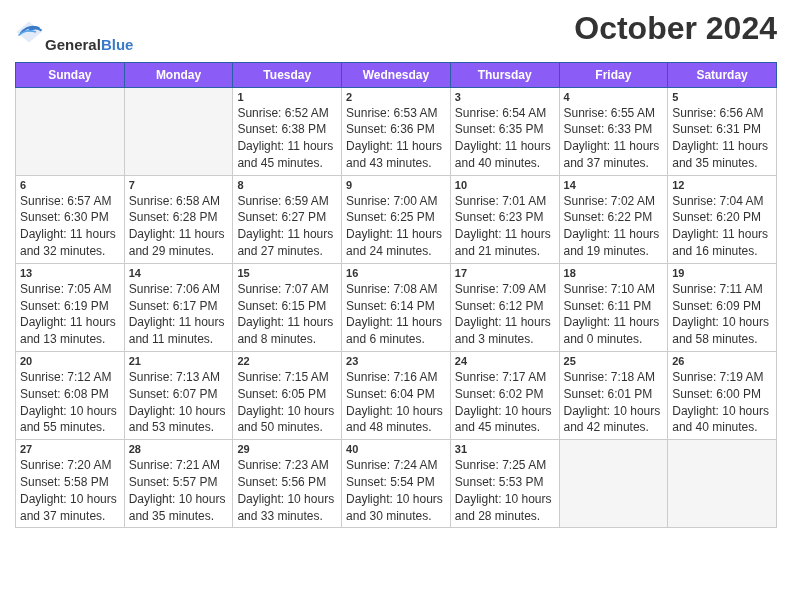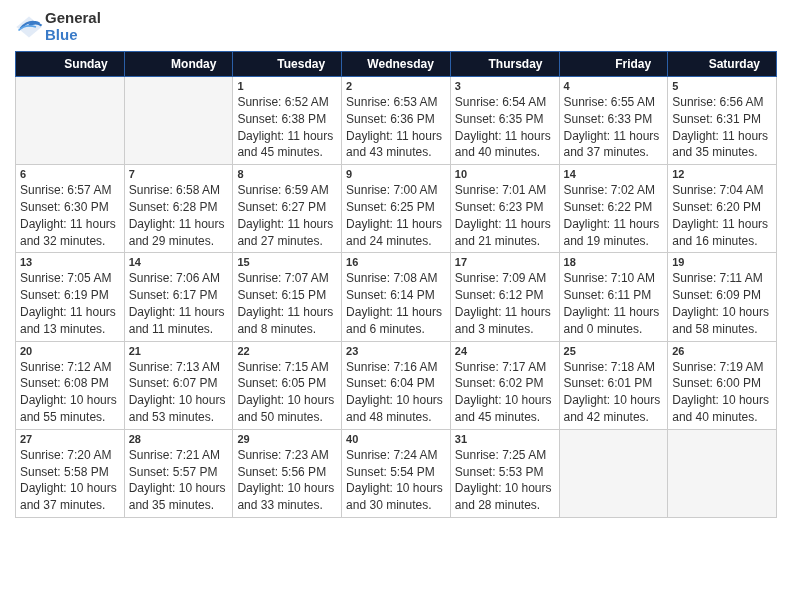--- a/index.html
+++ b/index.html
@@ -19,22 +19,23 @@
       justify-content: space-between;
       align-items: flex-start;
       margin-bottom: 8px;
     }
     .logo {
       display: flex;
       align-items: center;
     }
     .logo-text {
       display: flex;
-      flex-direction: column;
+      flex-direction: row;
       line-height: 1.1;
+      margin-top: 27px;
     }
     .logo-general {
       font-size: 15px;
       font-weight: bold;
       color: #333;
     }
     .logo-blue {
       font-size: 15px;
       font-weight: bold;
       color: #3a7bc8;
@@ -55,26 +56,26 @@
     .location {
       font-size: 14px;
       color: #555;
     }
     table {
       width: 100%;
       border-collapse: collapse;
       table-layout: fixed;
     }
     th {
-      background-color: #0f172a;
+      background-color: #8b5cf6;
       color: #fff;
       font-size: 12px;
       font-weight: bold;
-      padding: 5px 16px;
-      text-align: right;
+      padding: 5px 7px;
+      text-align: center;
       border: 1px solid #2a5fa8;
     }
     td {
       vertical-align: top;
       border: 1px solid #ccc;
       padding: 3px 4px;
       font-size: 9.5px;
       color: #333;
       height: 88px;
       background: #fff;
@@ -108,20 +109,21 @@
         <polygon points="20,5 38,20 20,35 2,20" fill="#3a7bc8" opacity="0.15"></polygon>
         <path d="M 8 22 Q 20 8 35 15 Q 28 10 20 18 Q 30 12 38 18" fill="none" stroke="#3a7bc8" stroke-width="3"></path>
         <path d="M 5 25 Q 15 15 30 20" fill="none" stroke="#5ba3e8" stroke-width="2.5"></path>
       </svg>
       <div class="logo-text">
         <span class="logo-general">General</span>
         <span class="logo-blue">Blue</span>
       </div>
     </div>
     <div class="title-area">
+      <div class="month-title">October 2024</div>
     </div>
   </div>
 
   <table>
     <thead>
       <tr>
       <th>Sunday</th>
           <th>Monday</th>
           <th>Tuesday</th>
           <th>Wednesday</th>

